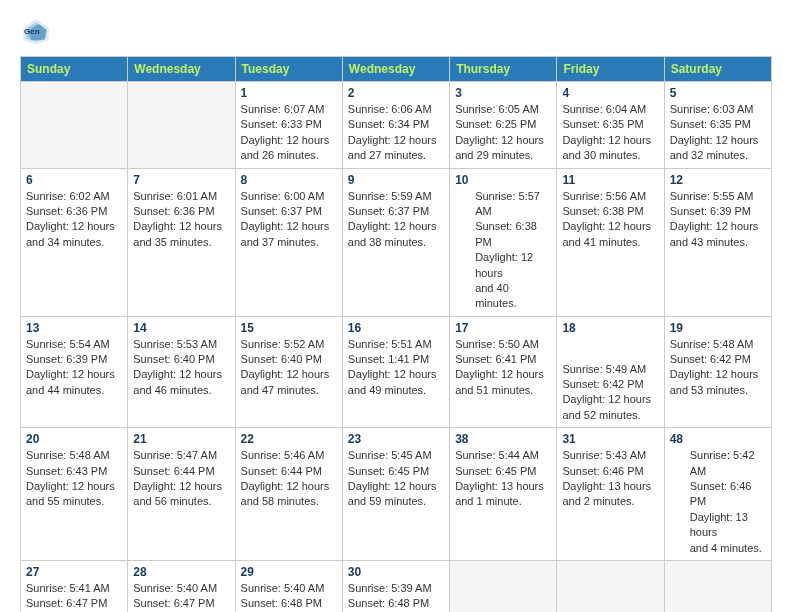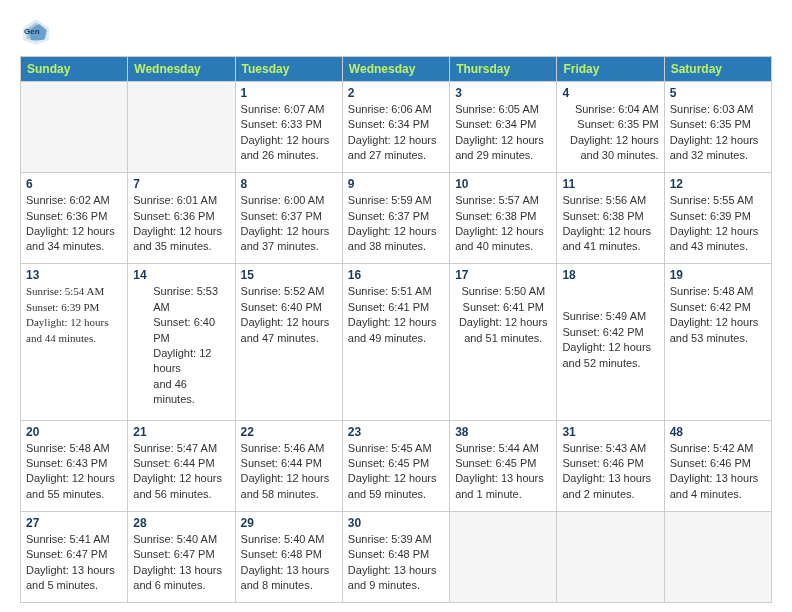--- a/index.html
+++ b/index.html
@@ -140,27 +140,27 @@
           <td>
             <span class="day-num">2</span>
             <div class="day-info" style="white-space: pre-line;">Sunrise: 6:06 AM
 Sunset: 6:34 PM
 Daylight: 12 hours
 and 27 minutes.</div>
           </td>
           <td>
             <span class="day-num">3</span>
             <div class="day-info" style="white-space: pre-line;">Sunrise: 6:05 AM
-Sunset: 6:34 PM
+Sunset: 6:25 PM
 Daylight: 12 hours
 and 29 minutes.</div>
           </td>
           <td>
             <span class="day-num">4</span>
-            <div class="day-info" style="white-space: pre-line; text-align: right;">Sunrise: 6:04 AM
+            <div class="day-info" style="white-space: pre-line;">Sunrise: 6:04 AM
 Sunset: 6:35 PM
 Daylight: 12 hours
 and 30 minutes.</div>
           </td>
           <td>
             <span class="day-num">5</span>
             <div class="day-info" style="white-space: pre-line;">Sunrise: 6:03 AM
 Sunset: 6:35 PM
 Daylight: 12 hours
 and 32 minutes.</div>
@@ -190,21 +190,21 @@
           </td>
           <td>
             <span class="day-num">9</span>
             <div class="day-info" style="white-space: pre-line;">Sunrise: 5:59 AM
 Sunset: 6:37 PM
 Daylight: 12 hours
 and 38 minutes.</div>
           </td>
           <td>
             <span class="day-num">10</span>
-            <div class="day-info" style="white-space: pre-line;">Sunrise: 5:57 AM
+            <div class="day-info" style="white-space: pre-line; margin-left: 20px;">Sunrise: 5:57 AM
 Sunset: 6:38 PM
 Daylight: 12 hours
 and 40 minutes.</div>
           </td>
           <td>
             <span class="day-num">11</span>
             <div class="day-info" style="white-space: pre-line;">Sunrise: 5:56 AM
 Sunset: 6:38 PM
 Daylight: 12 hours
 and 41 minutes.</div>
@@ -213,49 +213,49 @@
             <span class="day-num">12</span>
             <div class="day-info" style="white-space: pre-line;">Sunrise: 5:55 AM
 Sunset: 6:39 PM
 Daylight: 12 hours
 and 43 minutes.</div>
           </td>
         </tr>
         <tr>
           <td>
             <span class="day-num">13</span>
-            <div class="day-info" style="white-space: pre-line; font-family: Liberation Serif, serif;">Sunrise: 5:54 AM
+            <div class="day-info" style="white-space: pre-line;">Sunrise: 5:54 AM
 Sunset: 6:39 PM
 Daylight: 12 hours
 and 44 minutes.</div>
           </td>
           <td>
             <span class="day-num">14</span>
-            <div class="day-info" style="white-space: pre-line; margin-left: 20px;">Sunrise: 5:53 AM
+            <div class="day-info" style="white-space: pre-line;">Sunrise: 5:53 AM
 Sunset: 6:40 PM
 Daylight: 12 hours
 and 46 minutes.</div>
           </td>
           <td>
             <span class="day-num">15</span>
             <div class="day-info" style="white-space: pre-line;">Sunrise: 5:52 AM
 Sunset: 6:40 PM
 Daylight: 12 hours
 and 47 minutes.</div>
           </td>
           <td>
             <span class="day-num">16</span>
             <div class="day-info" style="white-space: pre-line;">Sunrise: 5:51 AM
-Sunset: 6:41 PM
+Sunset: 1:41 PM
 Daylight: 12 hours
 and 49 minutes.</div>
           </td>
           <td>
             <span class="day-num">17</span>
-            <div class="day-info" style="white-space: pre-line; text-align: center;">Sunrise: 5:50 AM
+            <div class="day-info" style="white-space: pre-line;">Sunrise: 5:50 AM
 Sunset: 6:41 PM
 Daylight: 12 hours
 and 51 minutes.</div>
           </td>
           <td>
             <span class="day-num">18</span>
             <div class="day-info" style="white-space: pre-line; margin-top: 27px;">Sunrise: 5:49 AM
 Sunset: 6:42 PM
 Daylight: 12 hours
 and 52 minutes.</div>
@@ -306,21 +306,21 @@
           </td>
           <td>
             <span class="day-num">31</span>
             <div class="day-info" style="white-space: pre-line;">Sunrise: 5:43 AM
 Sunset: 6:46 PM
 Daylight: 13 hours
 and 2 minutes.</div>
           </td>
           <td>
             <span class="day-num">48</span>
-            <div class="day-info" style="white-space: pre-line;">Sunrise: 5:42 AM
+            <div class="day-info" style="white-space: pre-line; margin-left: 20px;">Sunrise: 5:42 AM
 Sunset: 6:46 PM
 Daylight: 13 hours
 and 4 minutes.</div>
           </td>
         </tr>
         <tr>
           <td>
             <span class="day-num">27</span>
             <div class="day-info" style="white-space: pre-line;">Sunrise: 5:41 AM
 Sunset: 6:47 PM

